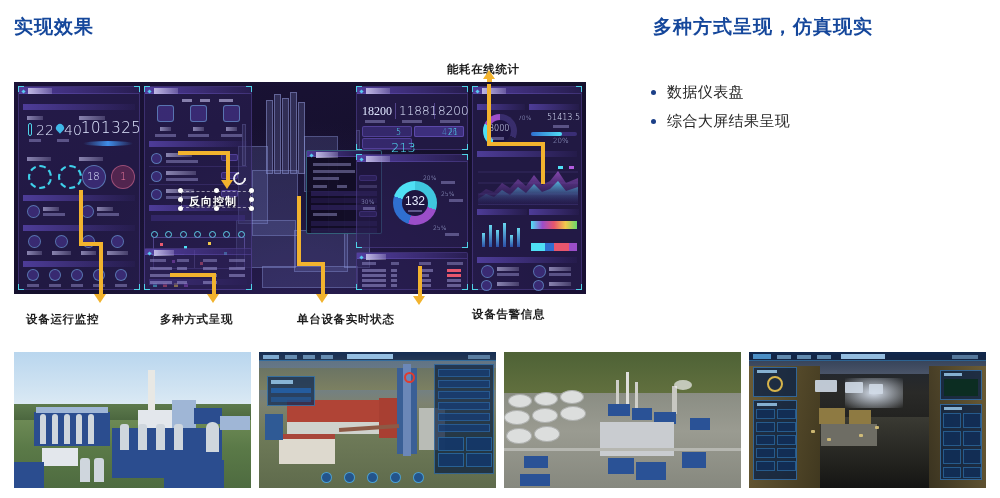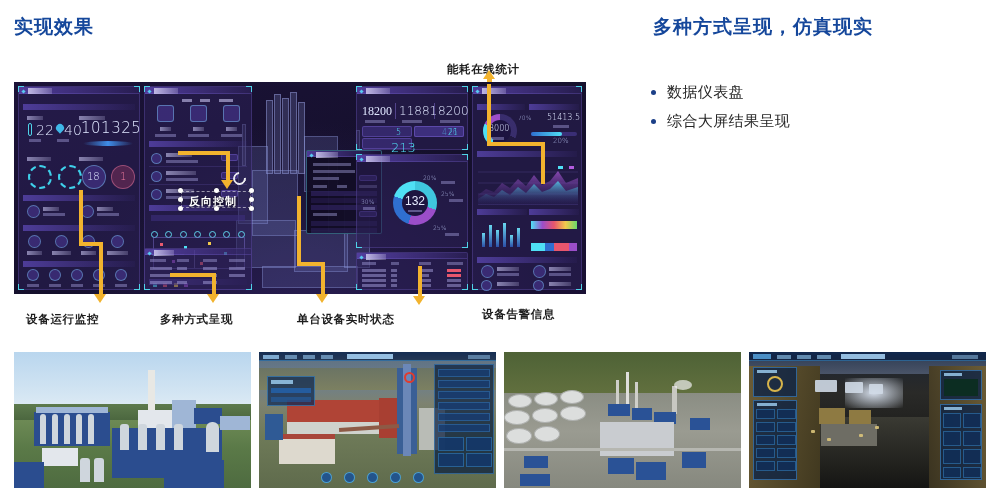--- a/index.html
+++ b/index.html
@@ -667,21 +667,21 @@
   <div class="yl" style="left:297px;top:262px;width:28px;height:4px;"></div>
   <div class="yl" style="left:321px;top:262px;width:4px;height:34px;"></div>
   <div class="yhead" style="left:316px;top:294px;"></div>
 
   <div class="yl" style="left:418px;top:266px;width:4px;height:32px;"></div>
   <div class="yhead" style="left:413px;top:296px;"></div>
 
   <div class="cap" style="left:26px;top:312px;">设备运行监控</div>
   <div class="cap" style="left:160px;top:312px;">多种方式呈现</div>
   <div class="cap" style="left:297px;top:312px;">单台设备实时状态</div>
-  <div class="cap" style="left:482px;top:307px;text-align:center;">设备告警信息</div>
+  <div class="cap" style="left:472px;top:307px;text-align:center;">设备告警信息</div>
 
   <div class="thumbs">
 
     <div class="thumb">
       <div class="sky"></div>
       <div class="hills"></div>
       <div class="ground"></div>
       <div class="stack" style="left:134px;top:18px;width:7px;height:52px;"></div>
       <div class="pbldg wh" style="left:124px;top:58px;width:34px;height:22px;"></div>
       <div class="pbldg lt" style="left:158px;top:48px;width:24px;height:32px;"></div>

